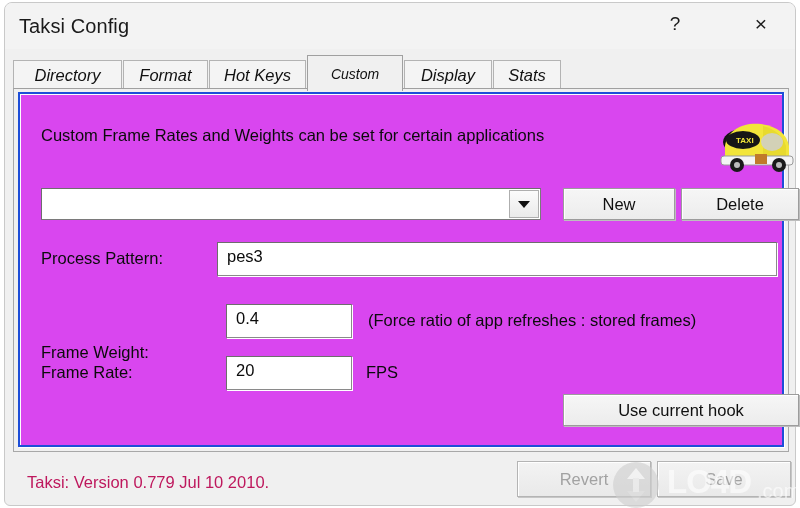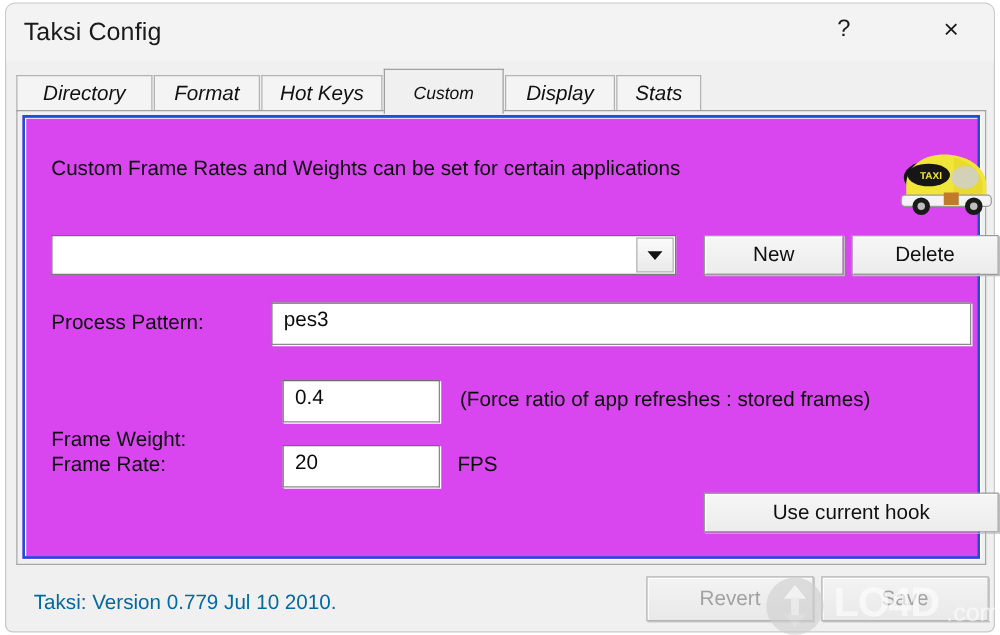--- a/index.html
+++ b/index.html
@@ -228,21 +228,21 @@
   #lbl-rate    { left: 21px; top: 269px; text-align: right; }
   #lbl-hint    { left: 348px; top: 217px; }
   #lbl-fps     { left: 346px; top: 269px; }
 
   
   #status-text {
     position: absolute;
     left: 22px;
     top: 470px;
     font-size: 16.5px;
-    color: #0369a1;
+    color: #be185d;
     white-space: nowrap;
   }
   .btn-disabled {
     position: absolute;
     background: linear-gradient(#f3f3f3, #e9e9e9);
     border: 1px solid #b4b4b4;
     box-shadow: 1px 1px 0 #c6c6c6, inset 1px 1px 0 #ffffff;
     box-sizing: border-box;
     display: flex;
     align-items: center;

